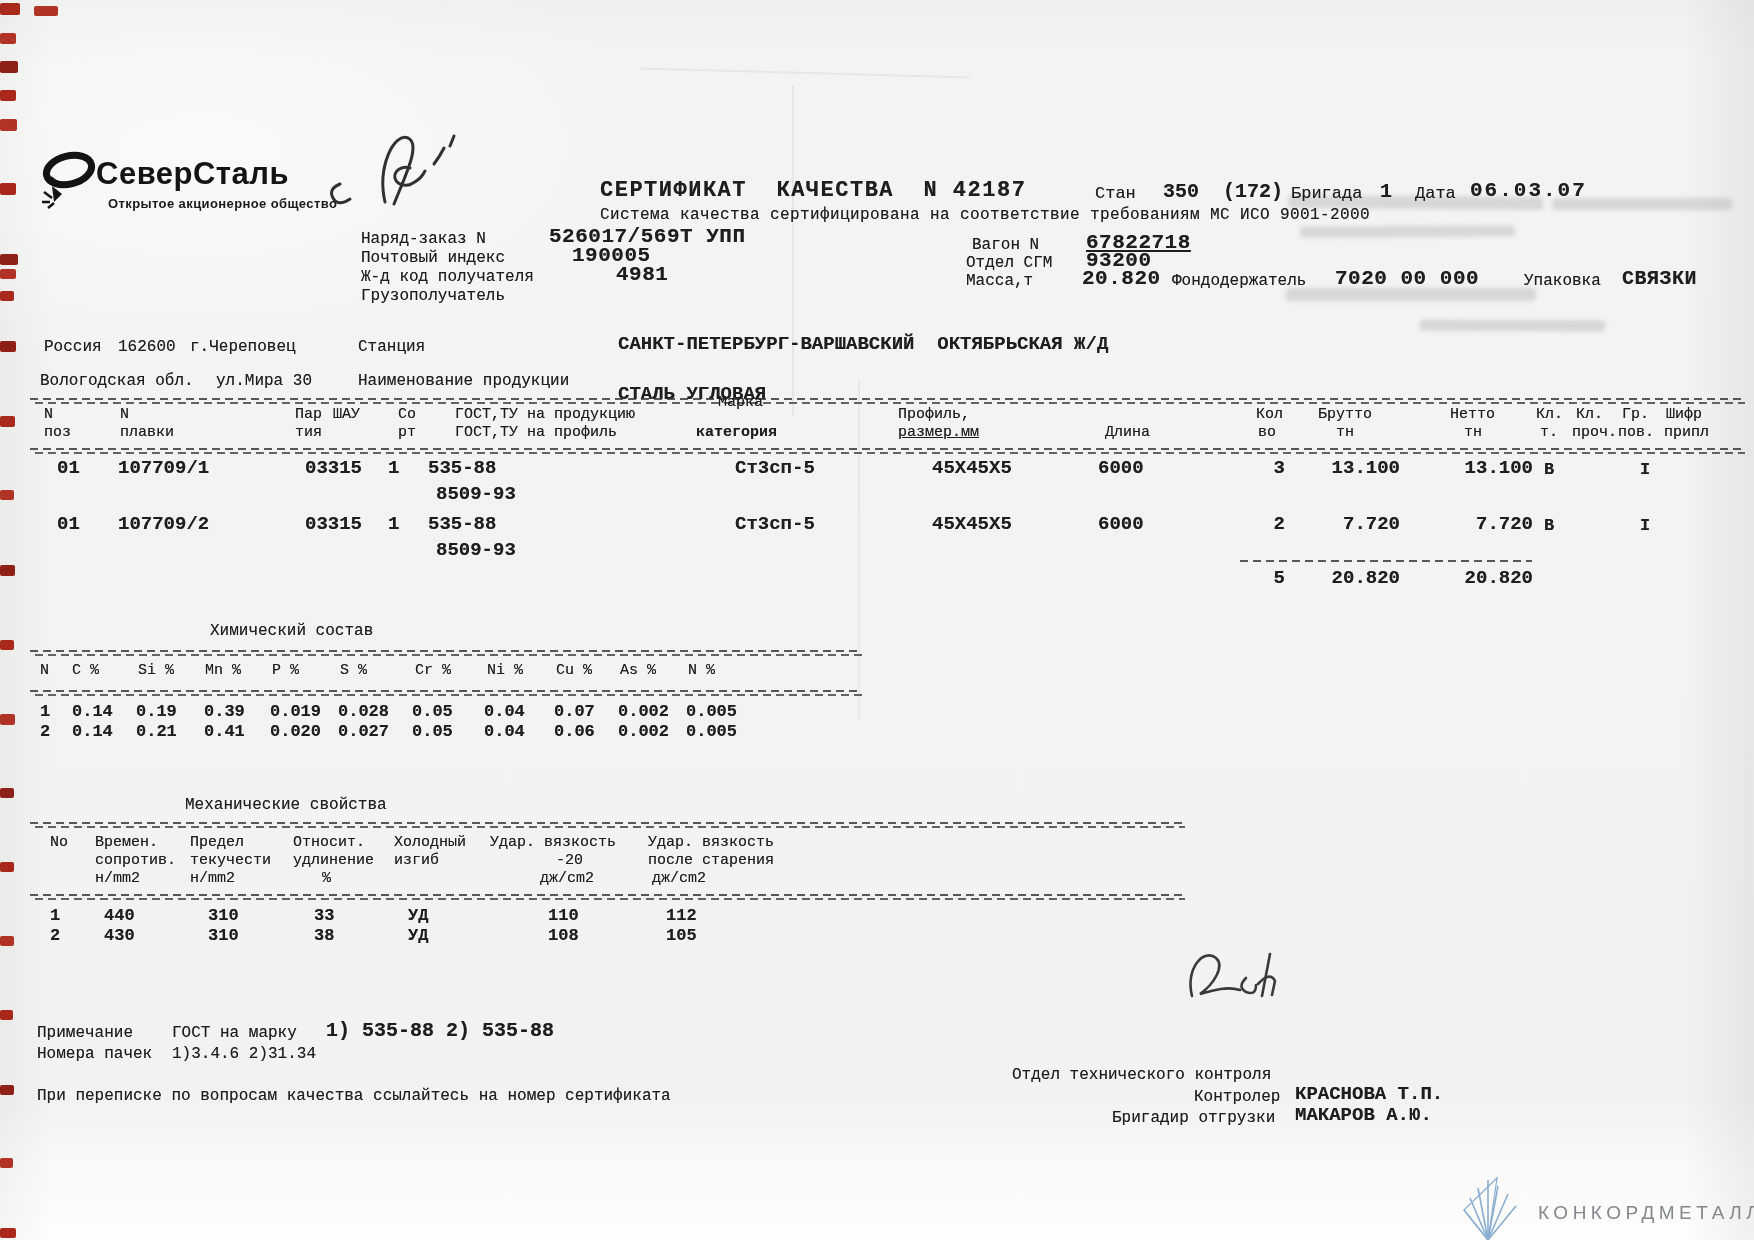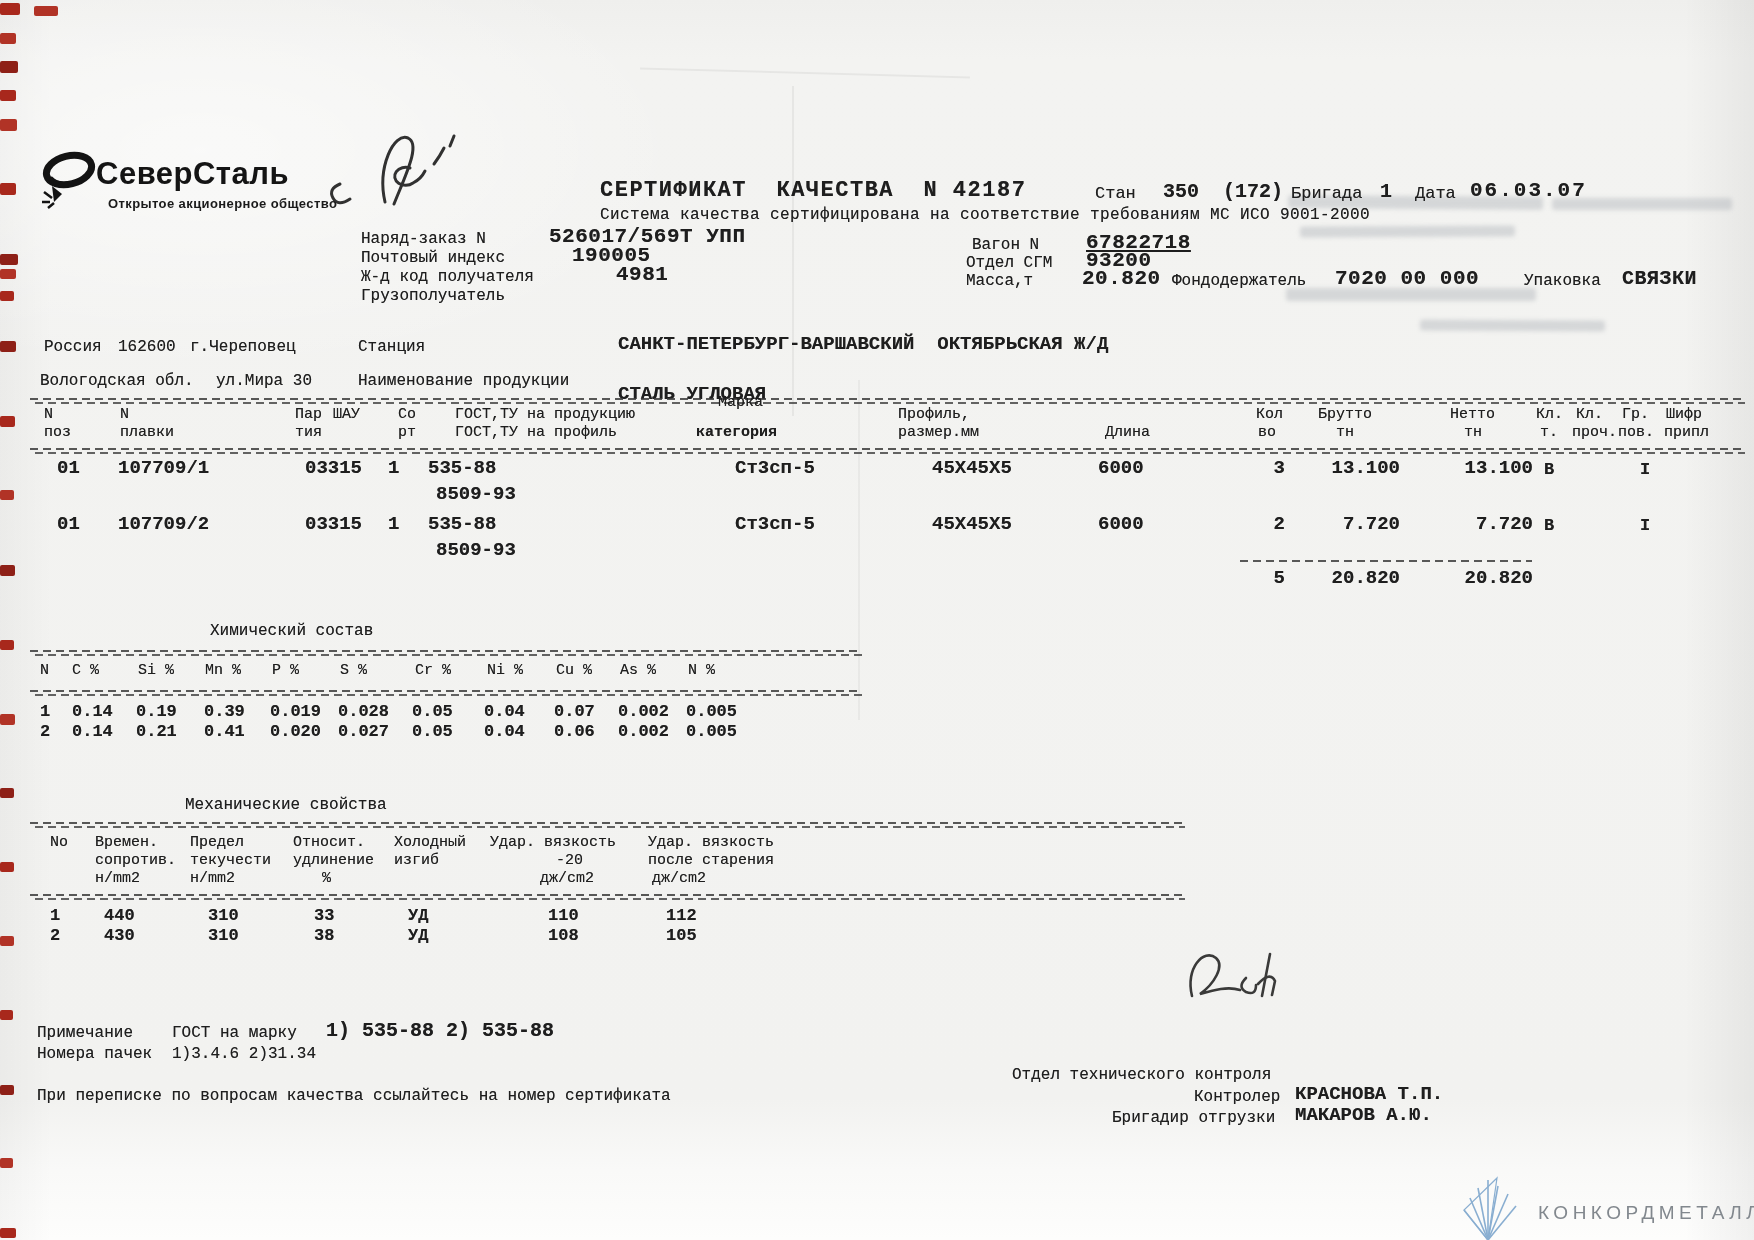--- a/index.html
+++ b/index.html
@@ -152,21 +152,21 @@
   <div class="t s15" style="left:1576px;top:406px;">Кл.</div>
   <div class="t s15" style="left:1622px;top:406px;">Гр.</div>
   <div class="t s15" style="left:1666px;top:406px;">Шифр</div>
 
   <div class="t s15" style="left:44px;top:424px;">поз</div>
   <div class="t s15" style="left:120px;top:424px;">плавки</div>
   <div class="t s15" style="left:295px;top:424px;">тия</div>
   <div class="t s15" style="left:398px;top:424px;">рт</div>
   <div class="t s15" style="left:455px;top:424px;">ГОСТ,ТУ на профиль</div>
   <div class="t s15" style="left:696px;top:424px;font-weight:bold;">категория</div>
-  <div class="t s15" style="left:898px;top:424px;">размер.мм</div>
+  <div class="t s15" style="left:898px;top:424px;text-decoration:underline;">размер.мм</div>
   <div class="t s15" style="left:1105px;top:424px;">Длина</div>
   <div class="t s15" style="left:1258px;top:424px;">во</div>
   <div class="t s15" style="left:1336px;top:424px;">тн</div>
   <div class="t s15" style="left:1464px;top:424px;">тн</div>
   <div class="t s15" style="left:1540px;top:424px;">т.</div>
   <div class="t s15" style="left:1572px;top:424px;">проч.</div>
   <div class="t s15" style="left:1618px;top:424px;">пов.</div>
   <div class="t s15" style="left:1664px;top:424px;">припл</div>
 
   <div class="dd" style="left:30px;top:448px;width:1715px;"></div>

